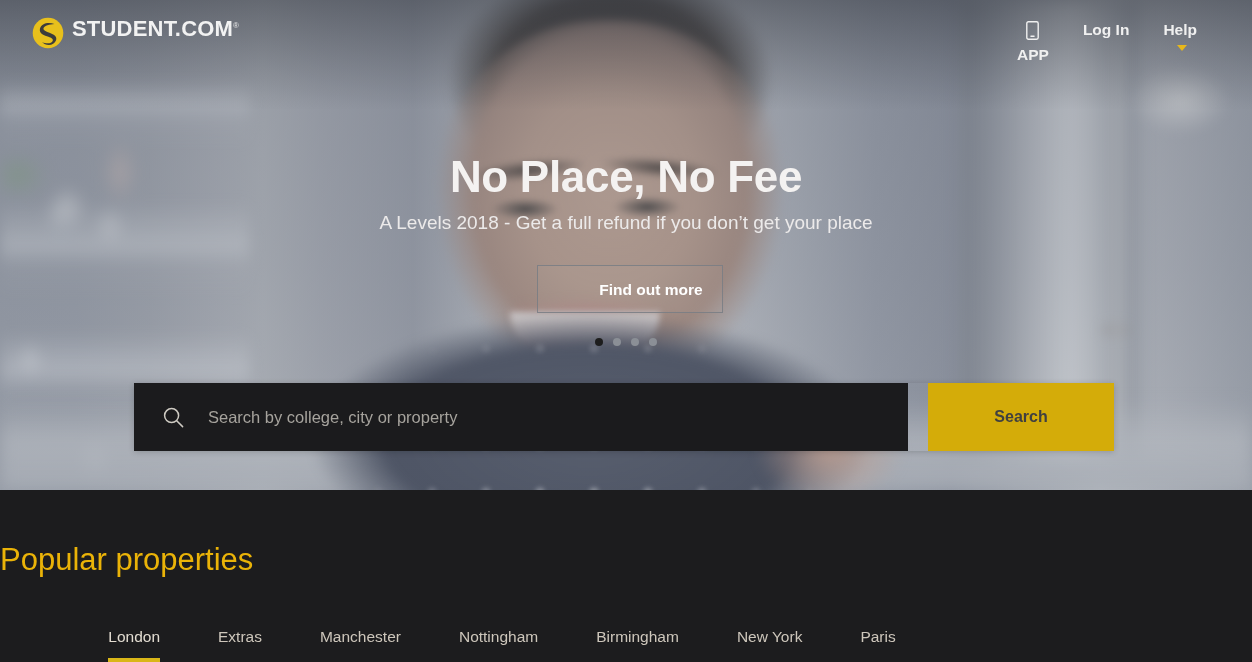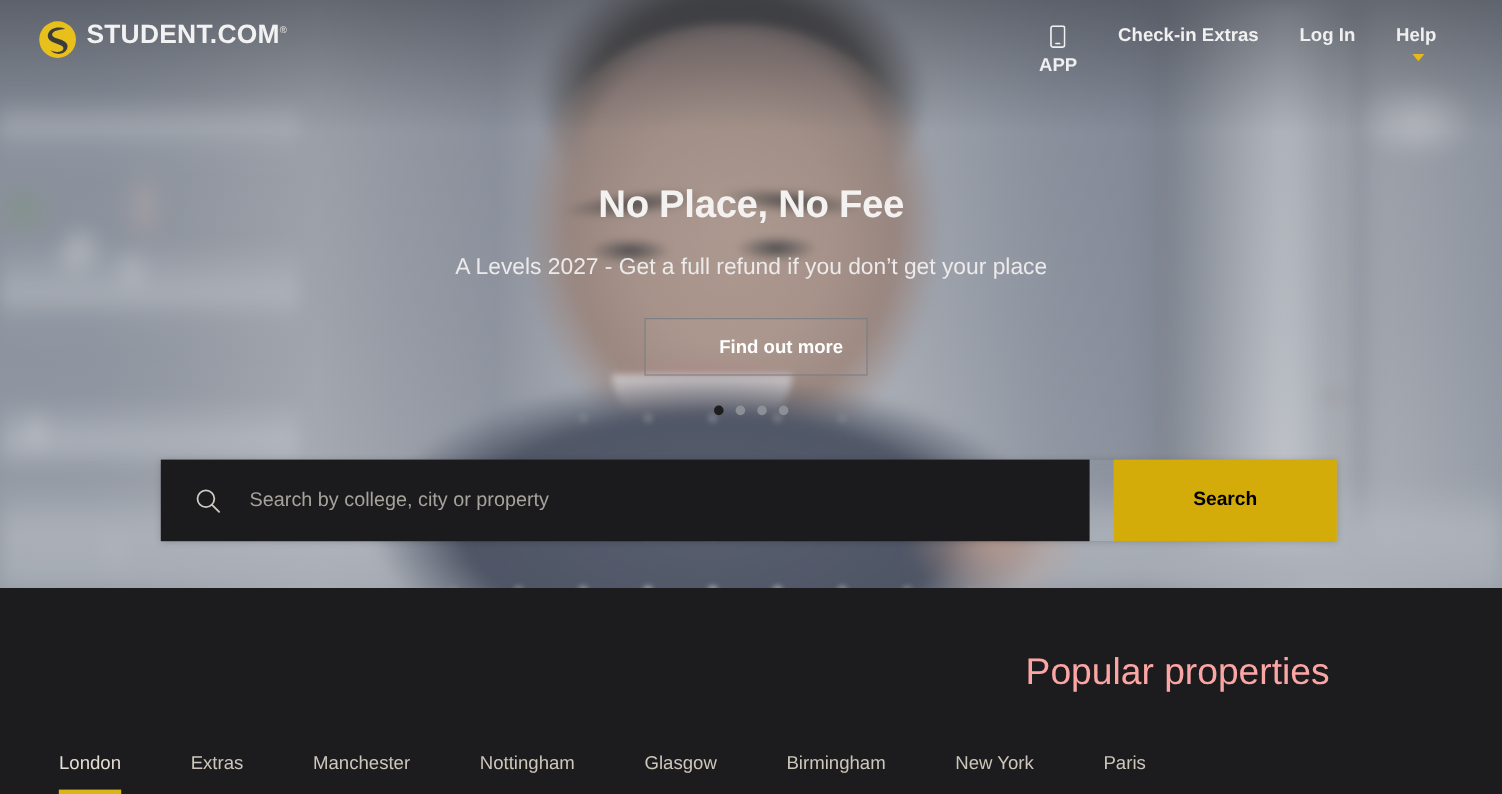--- a/index.html
+++ b/index.html
@@ -272,21 +272,21 @@
     position: absolute;
     left: 0; top: 0;
     width: 1252px;
     z-index: 10;
     text-align: center;
   }
   .hero-title {
     position: absolute;
     left: 0; top: 152px;
     width: 1252px;
-    font-size: 32px;
+    font-size: 44px;
     font-weight: bold;
     color: #f4f2f1;
     letter-spacing: -0.3px;
   }
   .hero-subtitle {
     position: absolute;
     left: 0; top: 212px;
     width: 1252px;
     font-size: 19px;
     color: #eceaea;
@@ -350,41 +350,41 @@
     font-family: "Liberation Sans", sans-serif;
     margin-left: 24px;
     width: 700px;
     padding: 0;
   }
   .search-input::placeholder { color: #a6a39d; opacity: 1; }
   .search-button {
     width: 192px;
     background: #d4ac09;
     border: none;
-    color: #000000;
+    color: #404040;
     font-size: 16px;
     font-weight: bold;
     font-family: "Liberation Sans", sans-serif;
     cursor: pointer;
   }
 
   
   .popular {
     position: absolute;
     left: 0; top: 490px;
     width: 1252px; height: 172px;
     background: #1c1c1e;
   }
   .popular-title {
     position: absolute;
     left: 0; top: 52px;
     width: 1108px;
-    text-align: right;
+    text-align: left;
     font-size: 31px;
-    color: #fca5a5;
+    color: #eab308;
     font-weight: normal;
   }
   .city-tabs {
     position: absolute;
     left: 0; top: 138px;
     width: 1004px;
     display: flex;
     justify-content: center;
     gap: 0;
   }
@@ -449,40 +449,37 @@
     <div class="nav">
 
       <div class="nav-item">
         <svg class="phone-icon" width="13" height="19" viewBox="0 0 13 19">
           <rect x="0.8" y="0.8" width="11.4" height="17.4" rx="1.6" fill="none" stroke="#f0f0f0" stroke-width="1.4"></rect>
           <rect x="4.3" y="14.6" width="4.4" height="1.3" rx="0.6" fill="#f0f0f0"></rect>
         </svg>
         <span>APP</span>
       </div>
 
-      <div class="nav-item">
-        <span>Check-in Extras</span>
-      </div>
 
       <div class="nav-item">
         <span>Log In</span>
       </div>
 
       <div class="nav-item">
         <span>Help</span>
         <span class="caret"></span>
       </div>
 
 
     </div>
   </div>
 
   <div class="hero-content">
     <div class="hero-title">No Place, No Fee</div>
-    <div class="hero-subtitle">A Levels 2027 - Get a full refund if you don’t get your place</div>
+    <div class="hero-subtitle">A Levels 2018 - Get a full refund if you don’t get your place</div>
     <div class="hero-cta">Find out more</div>
     <div class="carousel-dots">
       <span class="dot active"></span>
       <span class="dot"></span>
       <span class="dot"></span>
       <span class="dot"></span>
     </div>
   </div>
 
   <div class="searchbar">
@@ -496,20 +493,19 @@
     <button class="search-button">Search</button>
   </div>
 
   <div class="popular">
     <div class="popular-title">Popular properties</div>
     <div class="city-tabs">
       <div class="city-tab active">London</div>
       <div class="city-tab">Extras</div>
       <div class="city-tab">Manchester</div>
       <div class="city-tab">Nottingham</div>
-      <div class="city-tab">Glasgow</div>
       <div class="city-tab">Birmingham</div>
       <div class="city-tab">New York</div>
       <div class="city-tab">Paris</div>
     </div>
   </div>
 
 </div>
 
 </body></html>

